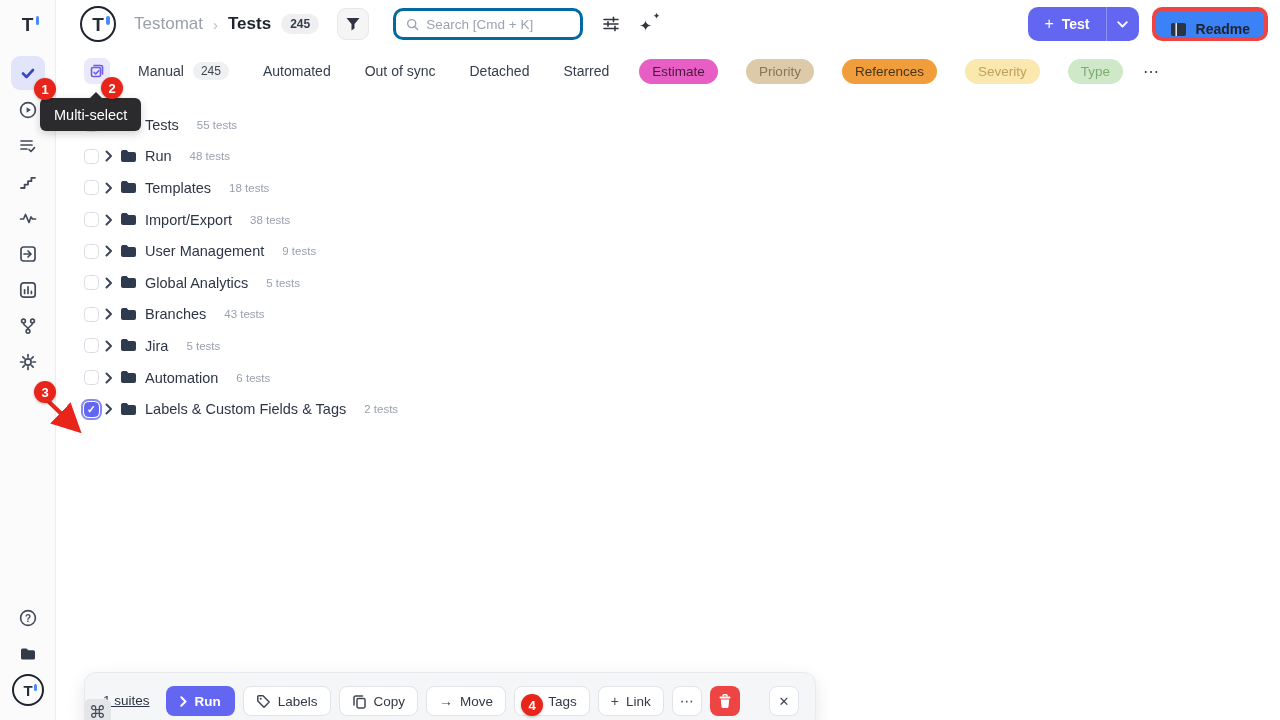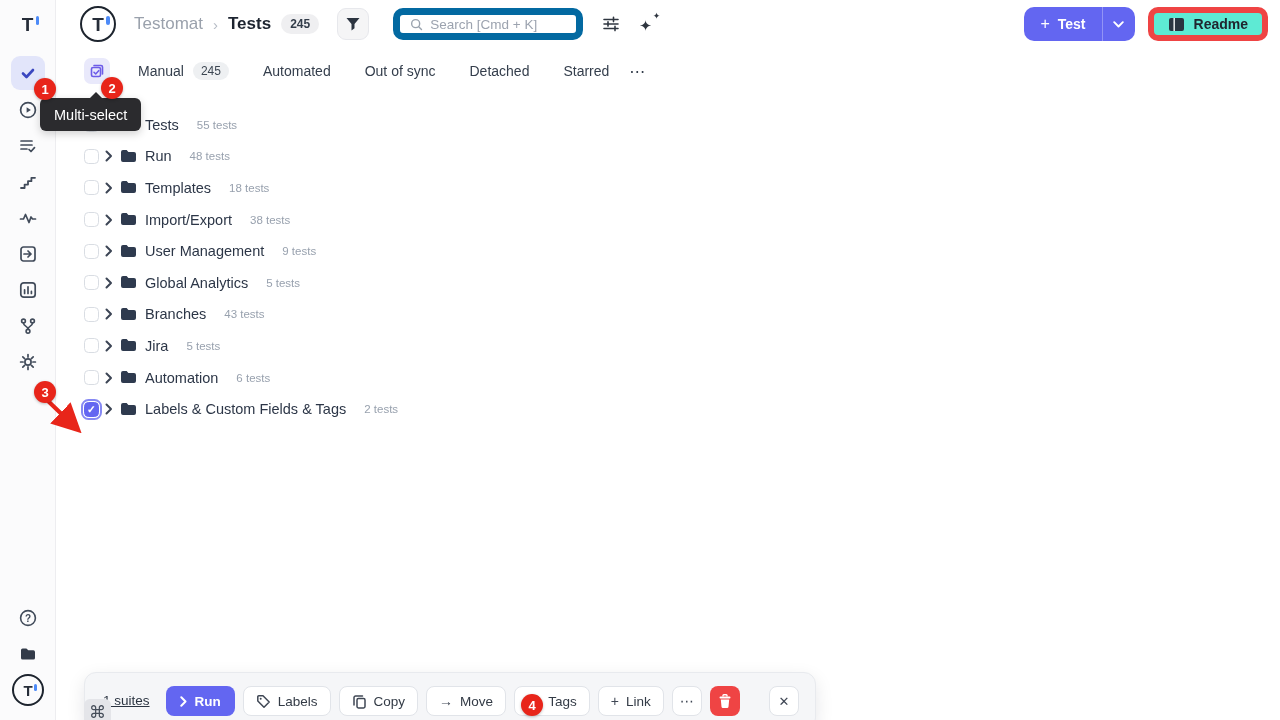--- a/index.html
+++ b/index.html
@@ -32,39 +32,39 @@
     display:flex; align-items:center; justify-content:center; flex:0 0 auto; }
   .crumbs { display:flex; align-items:center; gap:10px; margin-left:18px; }
   .crumb-parent { font-size:17px; color:#9aa1ac; }
   .crumb-sep { color:#b6bcc6; font-size:15px; }
   .crumb-current { font-size:17px; font-weight:700; color:#1d2430; }
   .count-badge { background:#efeff1; color:#333d4a; border-radius:11px; font-size:12px;
     font-weight:600; padding:3px 9px; }
   .filter-btn { width:32px; height:32px; margin-left:18px; background:#f5f5f6;
     border:1px solid #e7e8ec; border-radius:9px; display:flex; align-items:center;
     justify-content:center; cursor:pointer; }
-  .search-box { width:190px; height:32px; margin-left:24px; border:7px solid #0369a1;
+  .search-box { width:190px; height:32px; margin-left:24px; border:3px solid #0369a1;
     border-radius:10px; display:flex; align-items:center; padding:0 10px; gap:7px; }
   .search-box input { border:none; outline:none; width:100%; font-size:13.5px;
     color:#2c3647; font-family:inherit; background:transparent; }
   .search-box input::placeholder { color:#9ca3af; }
   .hdr-icon { margin-left:18px; cursor:pointer; display:flex; align-items:center; }
   .sparkles { position:relative; width:22px; height:22px; }
   .sparkles .s1 { position:absolute; left:0; bottom:0; font-size:15px; color:#2f3640; }
   .sparkles .s2 { position:absolute; right:1px; top:-2px; font-size:9px; color:#2f3640; }
   .hdr-right { margin-left:auto; display:flex; align-items:center; gap:13px; }
   .test-btn { display:flex; align-items:stretch; background:#6366f1; border-radius:10px;
     overflow:hidden; height:34px; cursor:pointer; }
   .test-main { display:flex; align-items:center; gap:8px; padding:0 16px; color:#fff;
     font-size:14px; font-weight:600; }
   .test-plus { font-size:16px; font-weight:500; }
   .test-split { width:1px; background:rgba(255,255,255,.3); }
   .test-caret { width:32px; display:flex; align-items:center; justify-content:center; }
-  .readme-btn { height:34px; display:flex; align-items:center; gap:9px; padding:0 14px;
-    background:#5eead4; border:6px solid #ef4444; border-radius:10px; font-size:14px;
+  .readme-btn { height:34px; display:flex; align-items:flex-end; gap:9px; padding:0 14px;
+    background:#3b82f6; border:4px solid #ef4444; border-radius:10px; font-size:14px;
     font-weight:600; color:#20262f; cursor:pointer; }
 
   
   .tabbar { position:absolute; left:56px; top:48px; right:12px; height:46px;
     display:flex; align-items:center; padding-left:28px; }
   .ms-btn { width:26px; height:26px; border-radius:7px; background:#e9e9fb;
     display:flex; align-items:center; justify-content:center; cursor:pointer; flex:0 0 auto; }
   .tabs { display:flex; align-items:center; gap:34px; margin-left:28px; }
   .tab { display:flex; align-items:center; gap:9px; background:none; border:none;
     font-family:inherit; font-size:14px; color:#343e4c; cursor:pointer; }
@@ -300,20 +300,32 @@
         <span class="tab-label">Detached</span>
 
       </button>
 
       <button class="tab">
         <span class="tab-label">Starred</span>
 
       </button>
     </div>
 
+  <div class="pills">
+
+      <button class="pill" style="background: rgb(231, 95, 196); color: rgb(76, 22, 63);">Estimate</button>
+
+      <button class="pill" style="background: rgb(220, 202, 169); color: rgb(135, 117, 87);">Priority</button>
+
+      <button class="pill" style="background: rgb(241, 157, 59); color: rgb(70, 53, 27);">References</button>
+
+      <button class="pill" style="background: rgb(250, 232, 174); color: rgb(194, 160, 92);">Severity</button>
+
+      <button class="pill" style="background: rgb(207, 233, 200); color: rgb(125, 171, 116);">Type</button>
+    </div>
 
   <button class="more-tags">⋯</button>
 </div>
 
 <div class="tree">
 
     <div class="row">
       <span class="cb"></span>
       <svg class="chev" width="8" height="12" viewBox="0 0 8 12">
         <path d="M1.5 1.5L6 6l-4.5 4.5" fill="none" stroke="#3c4555" stroke-width="2" stroke-linecap="round" stroke-linejoin="round"></path>

